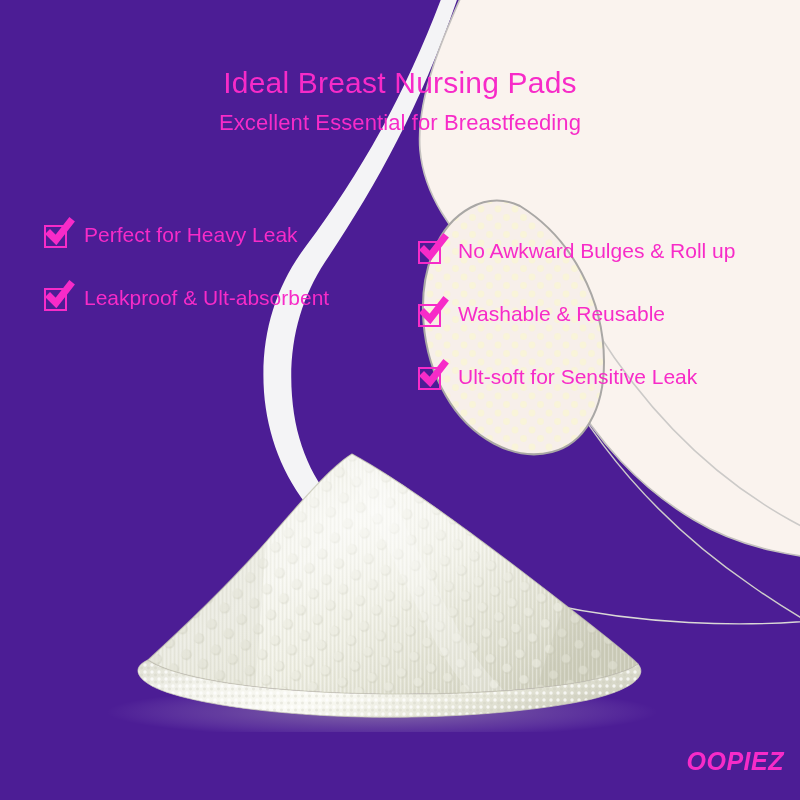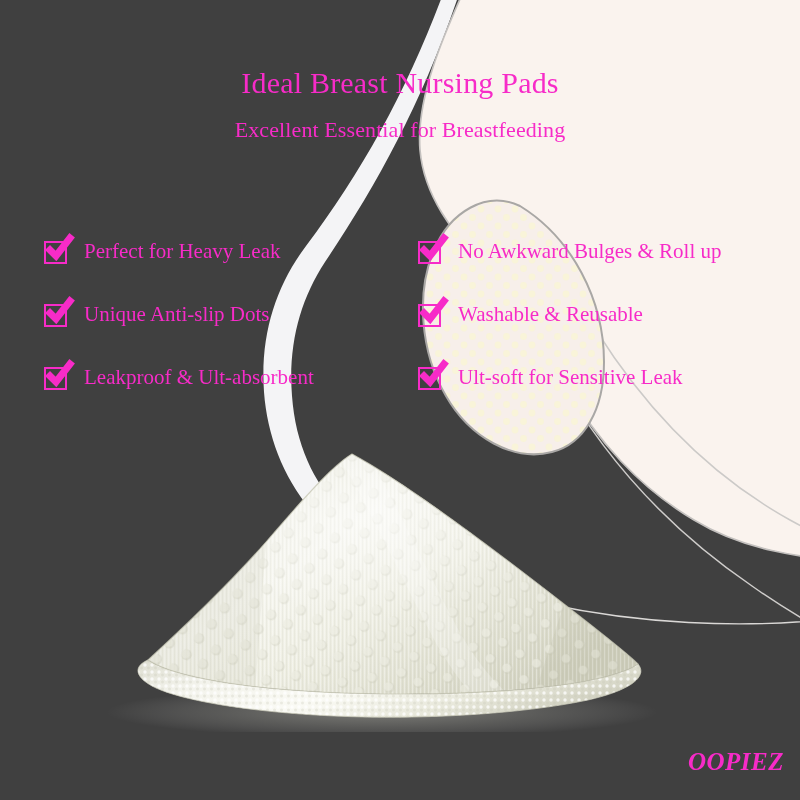--- a/index.html
+++ b/index.html
@@ -9,22 +9,21 @@
     background: #ffffff;
   }
   body {
     font-family: "Liberation Sans", sans-serif;
   }
   #canvas {
     position: relative;
     width: 800px;
     height: 800px;
     overflow: hidden;
-    background: #404040;
-    font-family: Liberation Serif, serif;
+    background: #4c1d95;
   }
 
   
   .bg-layer {
     position: absolute;
     inset: 0;
     width: 800px;
     height: 800px;
     pointer-events: none;
   }
@@ -43,29 +42,29 @@
     font-weight: 400;
     letter-spacing: 0.2px;
     line-height: 1.12;
     margin: 0;
   }
   .sub-title {
     font-size: 22px;
     font-weight: 400;
     letter-spacing: 0.1px;
     line-height: 1.15;
-    margin: 17px 0 0 0;
+    margin: 10px 0 0 0;
   }
 
   
   .features {
     position: absolute;
     z-index: 6;
   }
-  .features.left  { left: 44px;  top: 236px; width: 370px; }
+  .features.left  { left: 44px;  top: 220px; width: 370px; }
   .features.right { left: 418px; top: 236px; width: 382px; }
 
   .feature-row {
     display: flex;
     align-items: center;
     height: 30px;
     margin-bottom: 33px;
   }
   .check-box {
     position: relative;
@@ -186,29 +185,20 @@
     <div class="feature-row">
       <span class="check-box">
         <span class="box"></span>
         <svg viewBox="0 0 32 32" xmlns="http://www.w3.org/2000/svg">
           <path d="M7 17 L13 23 L27 5" fill="none" stroke="#F72BC8" stroke-width="7" stroke-linecap="square" stroke-linejoin="miter"></path>
         </svg>
       </span>
       <span class="feature-label" style="color:#F72BC8">Perfect for Heavy Leak</span>
     </div>
 
-    <div class="feature-row">
-      <span class="check-box">
-        <span class="box"></span>
-        <svg viewBox="0 0 32 32" xmlns="http://www.w3.org/2000/svg">
-          <path d="M7 17 L13 23 L27 5" fill="none" stroke="#F72BC8" stroke-width="7" stroke-linecap="square" stroke-linejoin="miter"></path>
-        </svg>
-      </span>
-      <span class="feature-label" style="color:#F72BC8">Unique Anti-slip Dots</span>
-    </div>
 
     <div class="feature-row">
       <span class="check-box">
         <span class="box"></span>
         <svg viewBox="0 0 32 32" xmlns="http://www.w3.org/2000/svg">
           <path d="M7 17 L13 23 L27 5" fill="none" stroke="#F72BC8" stroke-width="7" stroke-linecap="square" stroke-linejoin="miter"></path>
         </svg>
       </span>
       <span class="feature-label" style="color:#F72BC8">Leakproof &amp; Ult-absorbent</span>
     </div>

